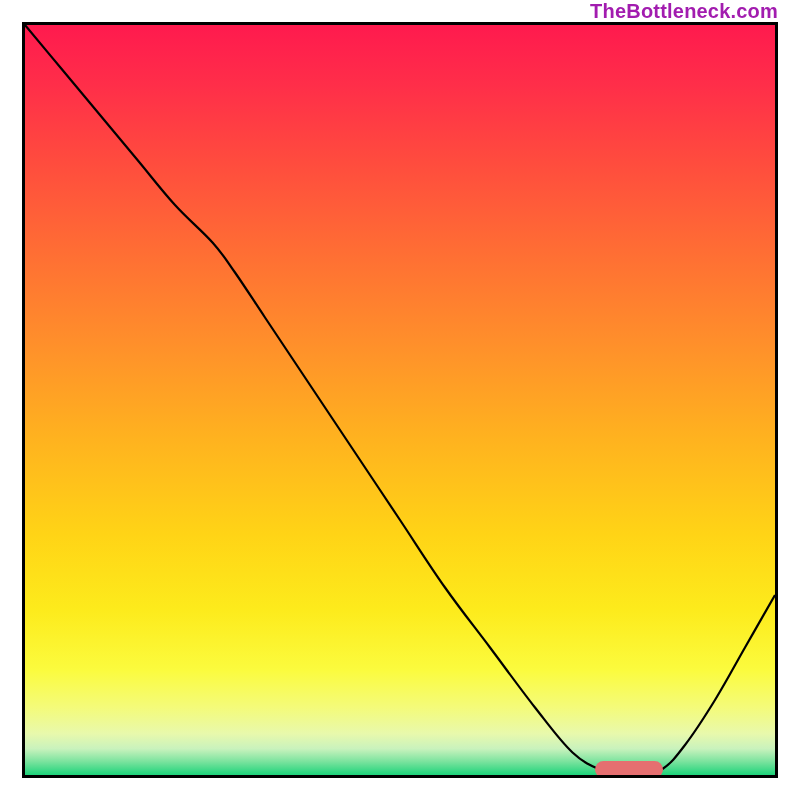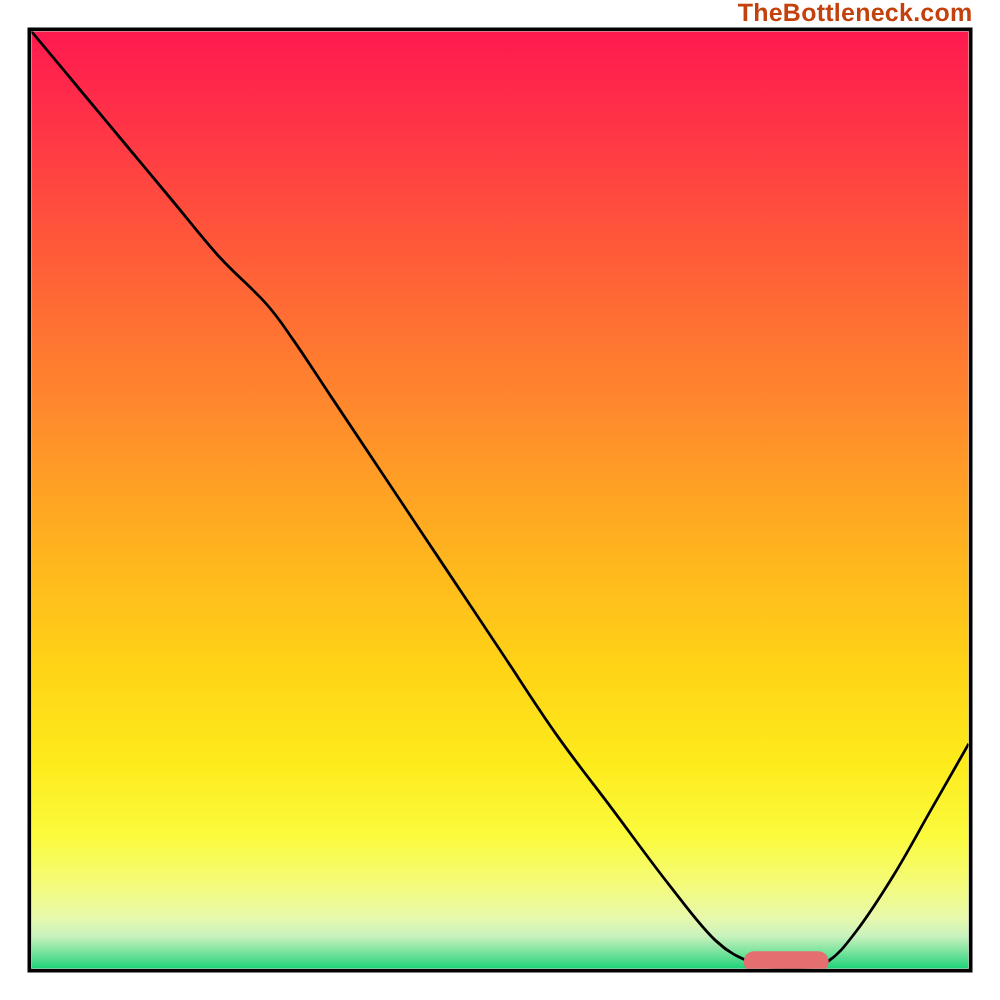--- a/index.html
+++ b/index.html
@@ -31,21 +31,21 @@
     width: 100%;
     height: 100%;
   }
   .watermark {
     position: absolute;
     top: 0px;
     right: 22px;
     font-family: Arial, Helvetica, sans-serif;
     font-size: 20px;
     font-weight: bold;
-    color: #c2410c;
+    color: #a21caf;
     letter-spacing: 0.2px;
   }
   svg.curve {
     position: absolute;
     left: 0;
     top: 0;
     width: 100%;
     height: 100%;
   }
   .marker {

